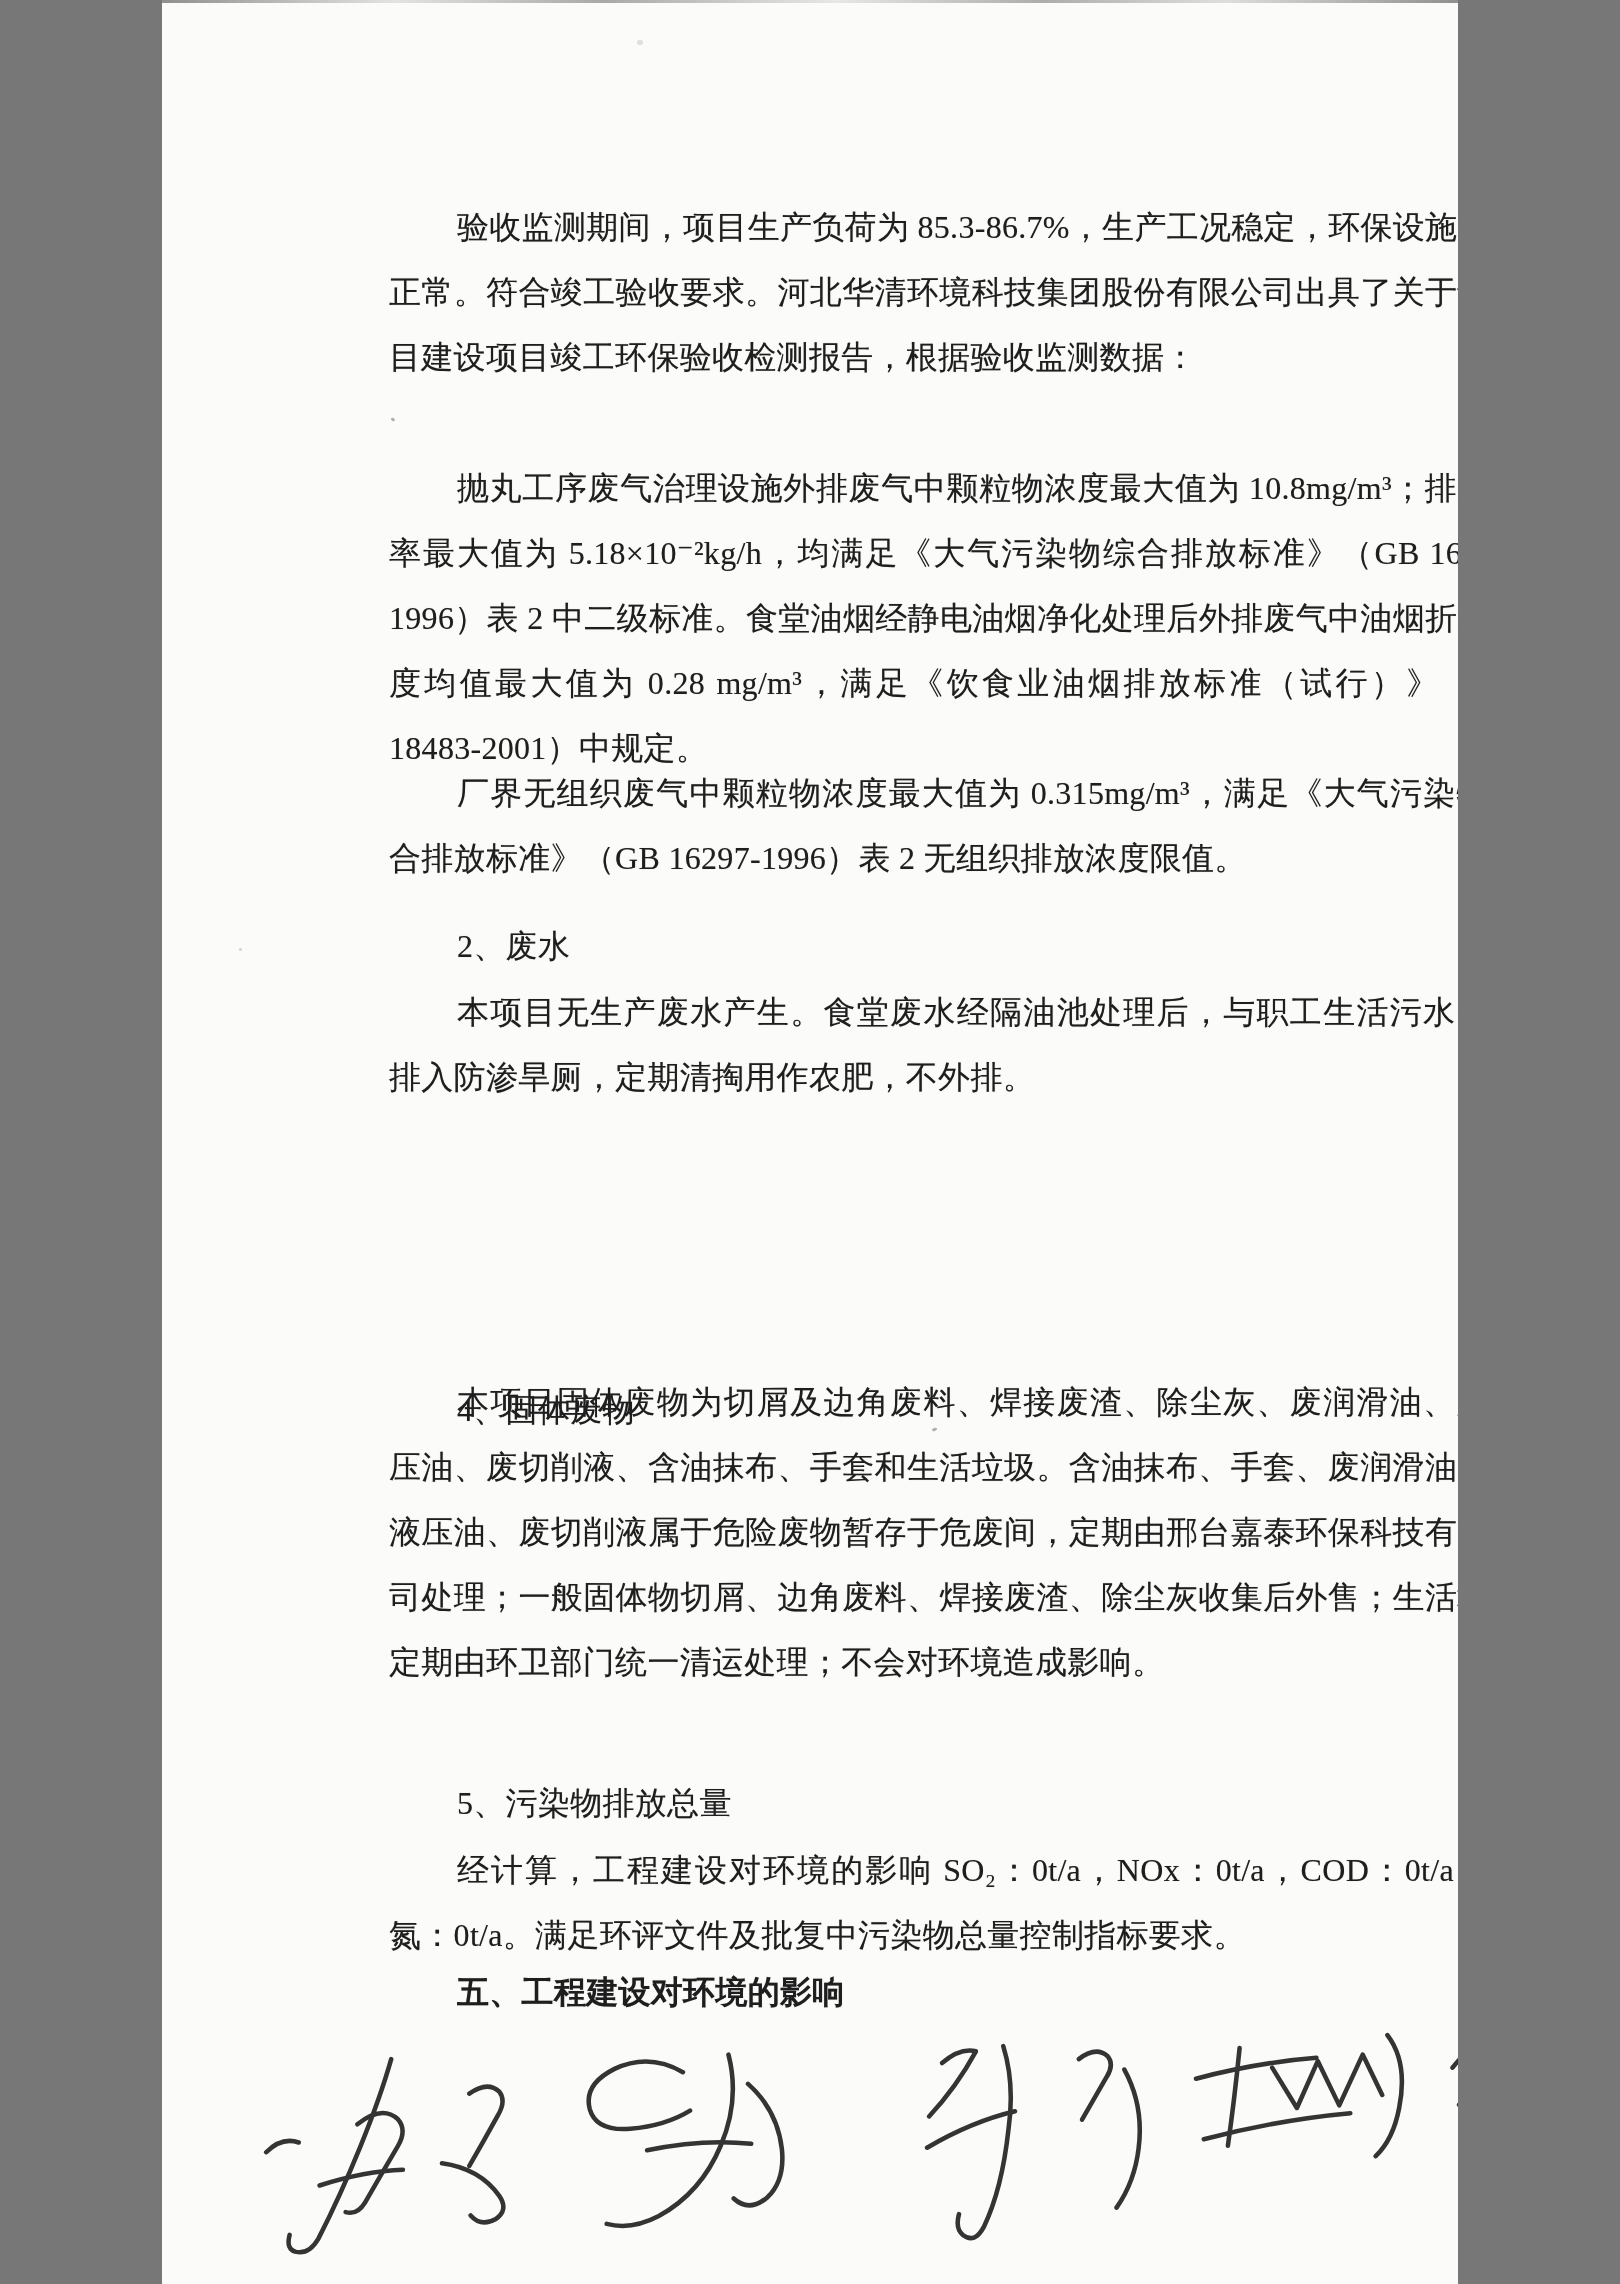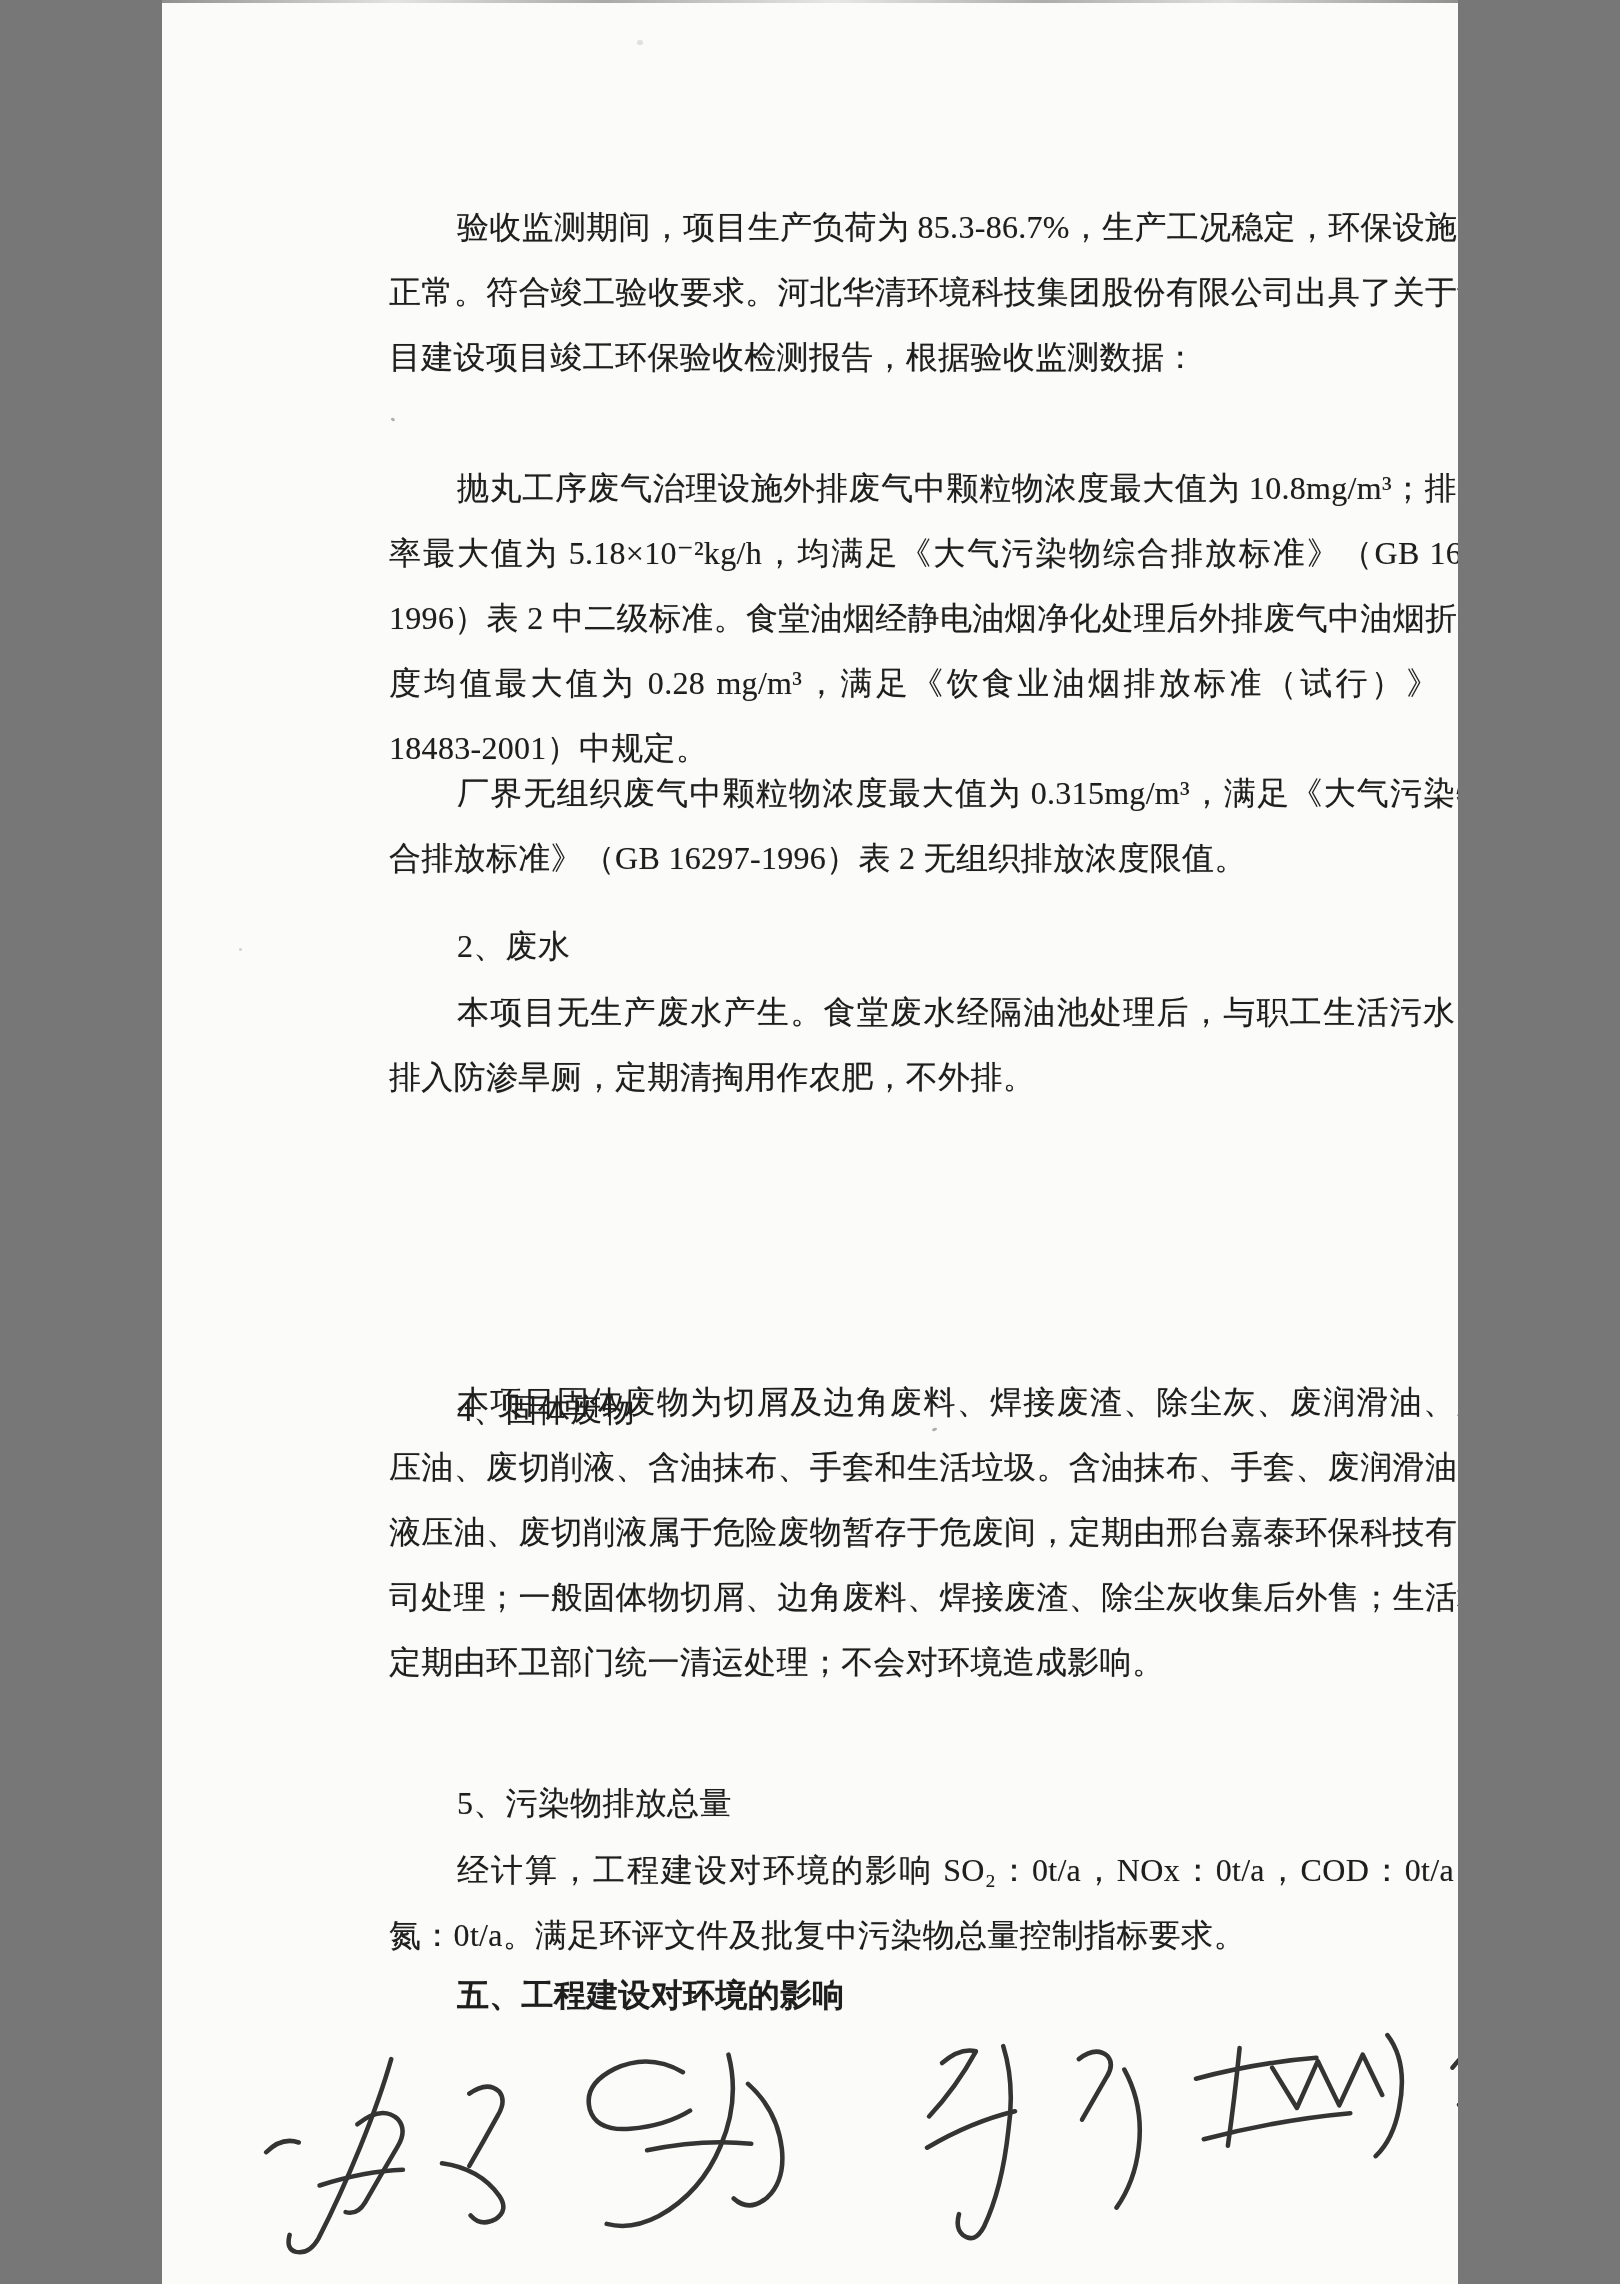--- a/index.html
+++ b/index.html
@@ -22,21 +22,21 @@
   }
   .para{
     position:absolute;left:227px;width:1133px;margin:0;
     font-size:32px;line-height:65px;
     text-align:justify;text-justify:inter-ideograph;
     letter-spacing:0.3px;
     text-shadow:0 0 0.7px rgba(35,35,35,.45);
   }
   .indent{text-indent:68px;}
   .heading-bold{
-    font-family:Liberation Sans, sans-serif;
+    font-family:Liberation Mono, monospace;
     font-weight:700;
   }
   .p1{top:195px}
   .p2{top:392px}
   .p3{top:456px}
   .p4{top:761px}
   .p5{top:914px}
   .p6{top:980px}
   .p7{top:1111px}
   .p8{top:1179px}

